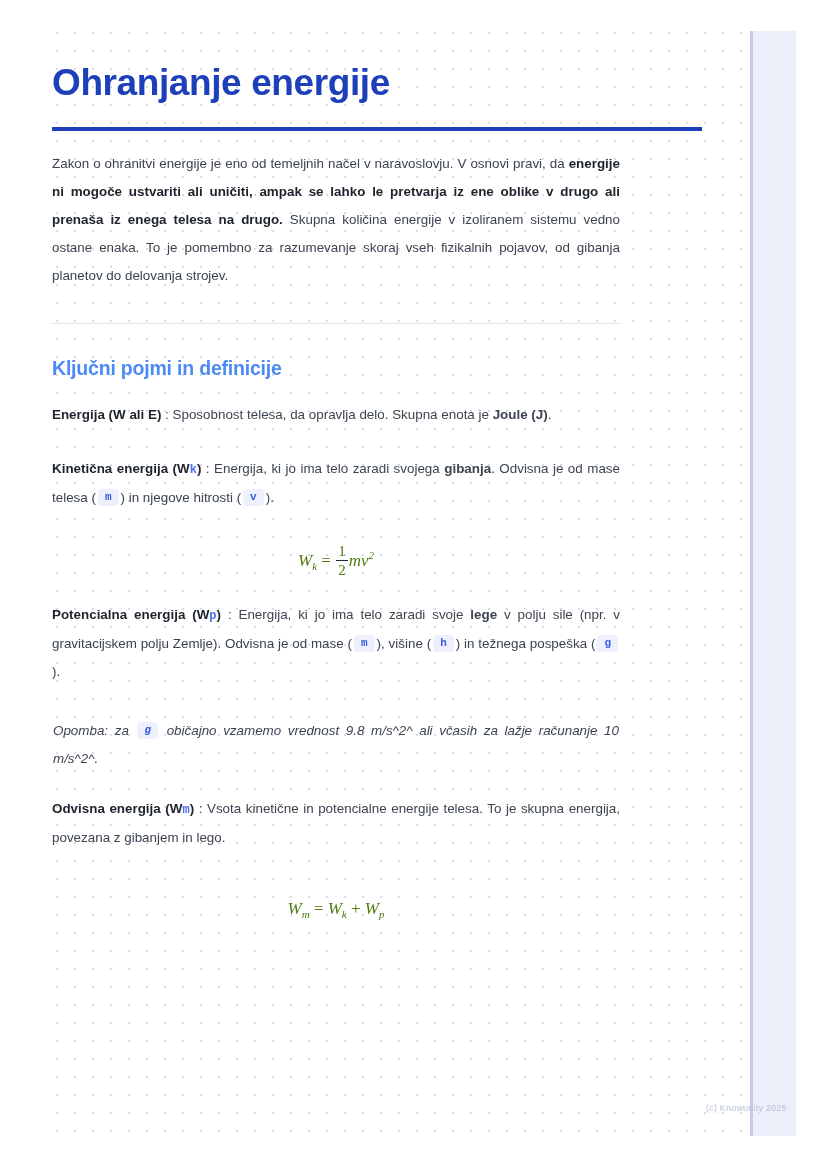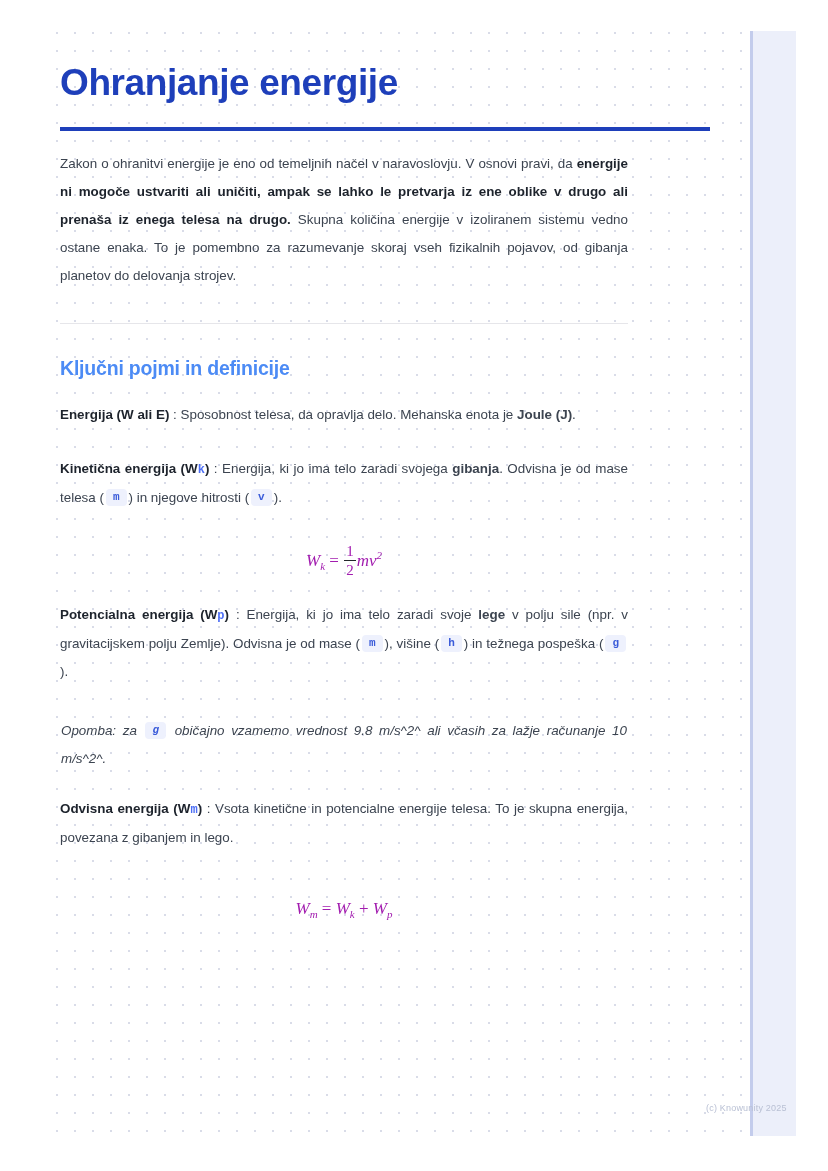--- a/index.html
+++ b/index.html
@@ -54,21 +54,21 @@
     top: 31px;
     width: 3px;
     height: 1105px;
     background: #c3ccec;
     z-index: 4;
   }
 
   
   .content {
     position: absolute;
-    left: 60px;
+    left: 52px;
     top: 62px;
     width: 568px;
     z-index: 5;
   }
 
   .doc-title {
     font-size: 37px;
     font-weight: bold;
     color: #1e3fba;
     letter-spacing: -0.4px;
@@ -147,21 +147,21 @@
     padding: 2px 7px 3px 7px;
     line-height: 12px;
     vertical-align: 2px;
     margin: 0 2px;
   }
 
   
   .formula {
     font-family: "Liberation Serif", serif;
     font-size: 17px;
-    color: #a21caf;
+    color: #4d7c0f;
     text-align: center;
     font-style: italic;
   }
   .f1 { margin-top: 33px; }
   .f2 { margin-top: 31px; }
   .f3 { margin-top: 47px; }
 
   .formula .up { font-style: normal; }
   .formula sub {
     font-size: 11px;
@@ -234,21 +234,21 @@
   <h1 class="doc-title">Ohranjanje energije</h1>
   <div class="title-rule"></div>
 
 
   <p class="para p-intro"><span>Zakon o ohranitvi energije je eno od temeljnih načel v naravoslovju. V osnovi pravi, da </span><b>energije ni mogoče ustvariti ali uničiti, ampak se lahko le pretvarja iz ene oblike v drugo ali prenaša iz enega telesa na drugo.</b><span> Skupna količina energije v izoliranem sistemu vedno ostane enaka. To je pomembno za razumevanje skoraj vseh fizikalnih pojavov, od gibanja planetov do delovanja strojev.</span></p>
 
   <div class="divider"></div>
 
   <h2 class="section-heading sh-key">Ključni pojmi in definicije</h2>
 
-  <p class="def d1"><span class="term">Energija (W ali E)</span><span> : </span><span>Sposobnost telesa, da opravlja delo. Mehanska enota je </span><b>Joule (J)</b><span>.</span></p>
+  <p class="def d1"><span class="term">Energija (W ali E)</span><span> : </span><span>Sposobnost telesa, da opravlja delo. Skupna enota je </span><b>Joule (J)</b><span>.</span></p>
 
   <p class="def d2"><span class="term">Kinetična energija (W</span><span class="subvar">k</span><span class="term">)</span><span> : </span><span>Energija, ki jo ima telo zaradi svojega </span><b>gibanja</b><span>. Odvisna je od mase telesa (</span><span class="chip">m</span><span>) in njegove hitrosti (</span><span class="chip">v</span><span>).</span></p>
 
   <div class="formula f1"><i>W</i><sub>k</sub> <span class="up">=</span> <span class="frac"><span class="num">1</span><span class="bar"></span><span class="den">2</span></span><i>mv</i><sup>2</sup></div>
 
   <p class="def d3"><span class="term">Potencialna energija (W</span><span class="subvar">p</span><span class="term">)</span><span> : </span><span>Energija, ki jo ima telo zaradi svoje </span><b>lege</b><span> v polju sile (npr. v gravitacijskem polju Zemlje). Odvisna je od mase (</span><span class="chip">m</span><span>), višine (</span><span class="chip">h</span><span>) in težnega pospeška (</span><span class="chip">g</span><span>).</span></p>
 
 
   <p class="note n1"><span>Opomba: za </span><span class="chip">g</span><span> običajno vzamemo vrednost 9.8 m/s^2^ ali včasih za lažje računanje 10 m/s^2^.</span></p>
 

